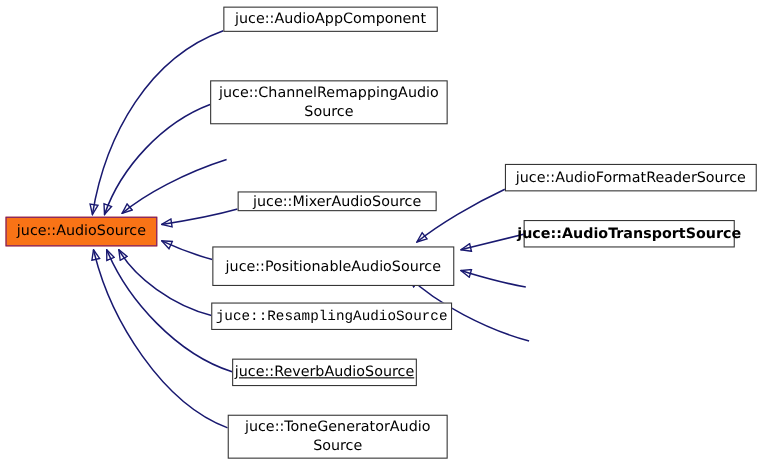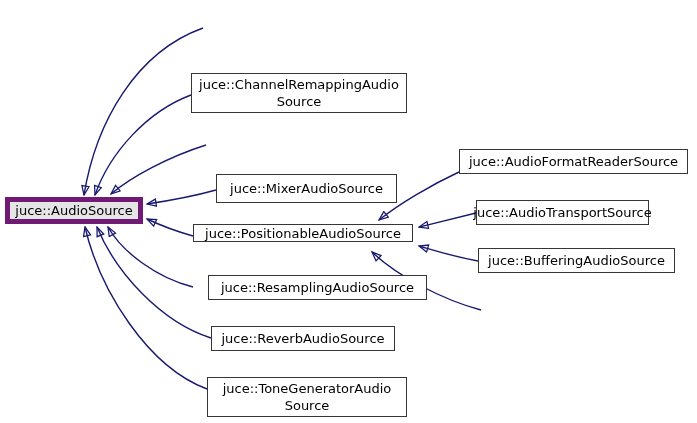--- a/index.html
+++ b/index.html
@@ -31,22 +31,22 @@
     position: absolute;
     box-sizing: border-box;
     background: #ffffff;
     border: 1.5px solid #363636;
     display: flex;
     align-items: center;
     justify-content: center;
     cursor: pointer;
   }
   .node.selected {
-    background: #e5e5e5;
-    border: 5px solid #701a75;
+    background: #f97316;
+    border: 1px solid #701a75;
     cursor: default;
   }
   .node .label {
     font-size: 13px;
     line-height: 17px;
     color: #000000;
     text-align: center;
     white-space: pre;
   }
 </style>
@@ -72,54 +72,54 @@
     <path d="M 459,172 C 431,185 399,204 379,220" marker-end="url(#arrow)"></path>
     <path d="M 476,213 C 451,219 436,223 419,227" marker-end="url(#arrow)"></path>
     <path d="M 478,261 C 451,256 436,251 419,246" marker-end="url(#arrow)"></path>
     <path d="M 481,310 C 443,300 397,276 372,252" marker-end="url(#arrow)"></path>
   </svg>
 
   <div class="node selected" style="left:5px; top:197px; width:138px; height:27px;">
     <span class="label">juce::AudioSource</span>
   </div>
 
+  <div class="node" style="left:203px; top:6px; width:195px; height:23px;">
+    <span class="label">juce::AudioAppComponent</span>
+  </div>
 
   <div class="node" style="left:191px; top:57px; width:216px; height:40px;margin-top:16px;">
     <span class="label">juce::ChannelRemappingAudio
 Source</span>
   </div>
 
 
-  <div class="node" style="left:216px; top:174px; width:181px; height:29px;">
+  <div class="node" style="left:216px; top:174px; width:181px; height:18px;">
     <span class="label">juce::MixerAudioSource</span>
   </div>
 
-  <div class="node" style="left:193px; top:224px; width:220px; height:18px;">
+  <div class="node" style="left:193px; top:224px; width:220px; height:36px;">
     <span class="label">juce::PositionableAudioSource</span>
   </div>
 
-  <div class="node" style="left:208px; top:275px; width:219px; height:25px;">
+  <div class="node" style="left:192px; top:275px; width:219px; height:25px;font-family:Liberation Mono, monospace;">
     <span class="label">juce::ResamplingAudioSource</span>
   </div>
 
-  <div class="node" style="left:211px; top:326px; width:184px; height:25px;">
+  <div class="node" style="left:211px; top:326px; width:168px; height:25px;text-decoration:underline;">
     <span class="label">juce::ReverbAudioSource</span>
   </div>
 
   <div class="node" style="left:207px; top:377px; width:200px; height:40px;">
     <span class="label">juce::ToneGeneratorAudio
 Source</span>
   </div>
 
   <div class="node" style="left:459px; top:149px; width:229px; height:25px;">
     <span class="label">juce::AudioFormatReaderSource</span>
   </div>
 
-  <div class="node" style="left:476px; top:200px; width:173px; height:25px;">
+  <div class="node" style="left:476px; top:200px; width:192px; height:25px;font-weight:bold;">
     <span class="label">juce::AudioTransportSource</span>
   </div>
 
-  <div class="node" style="left:478px; top:248px; width:197px; height:25px;">
-    <span class="label">juce::BufferingAudioSource</span>
-  </div>
 
 
 </div>
 
 </body></html>

